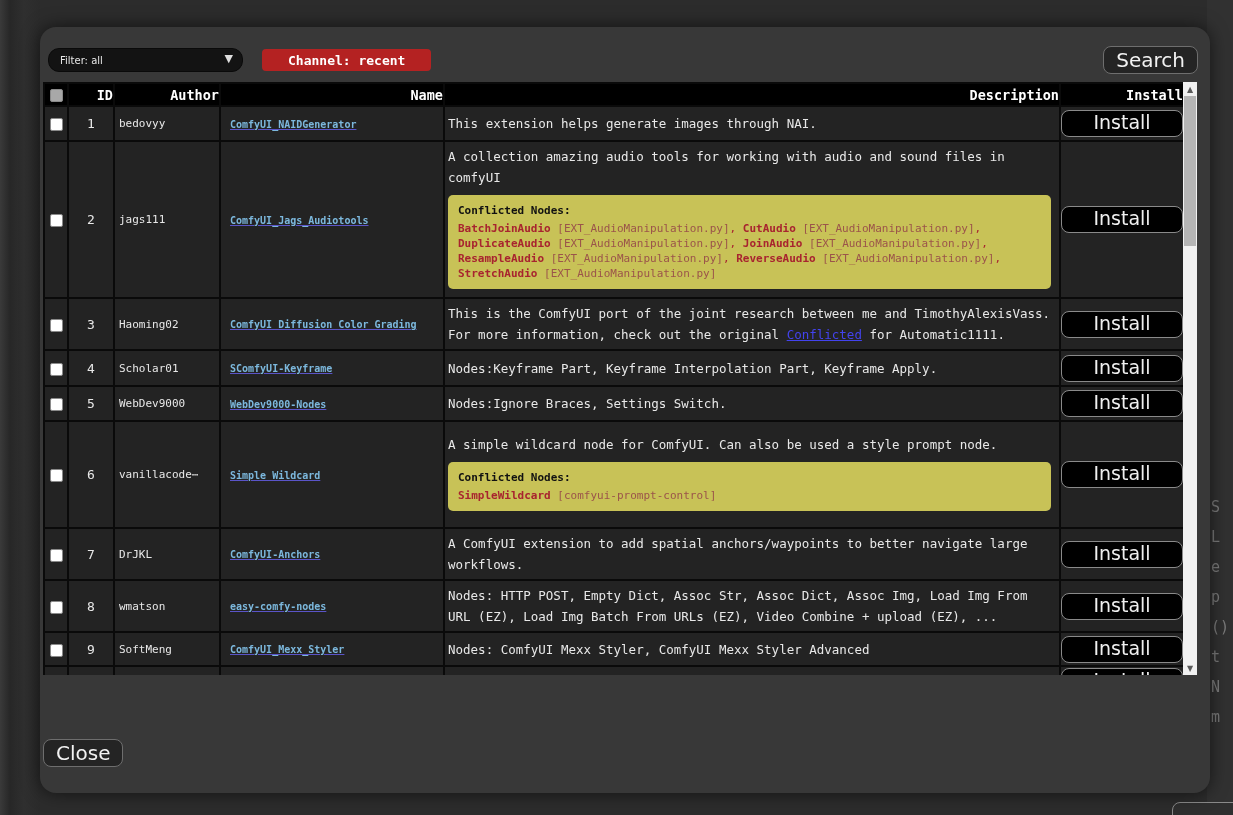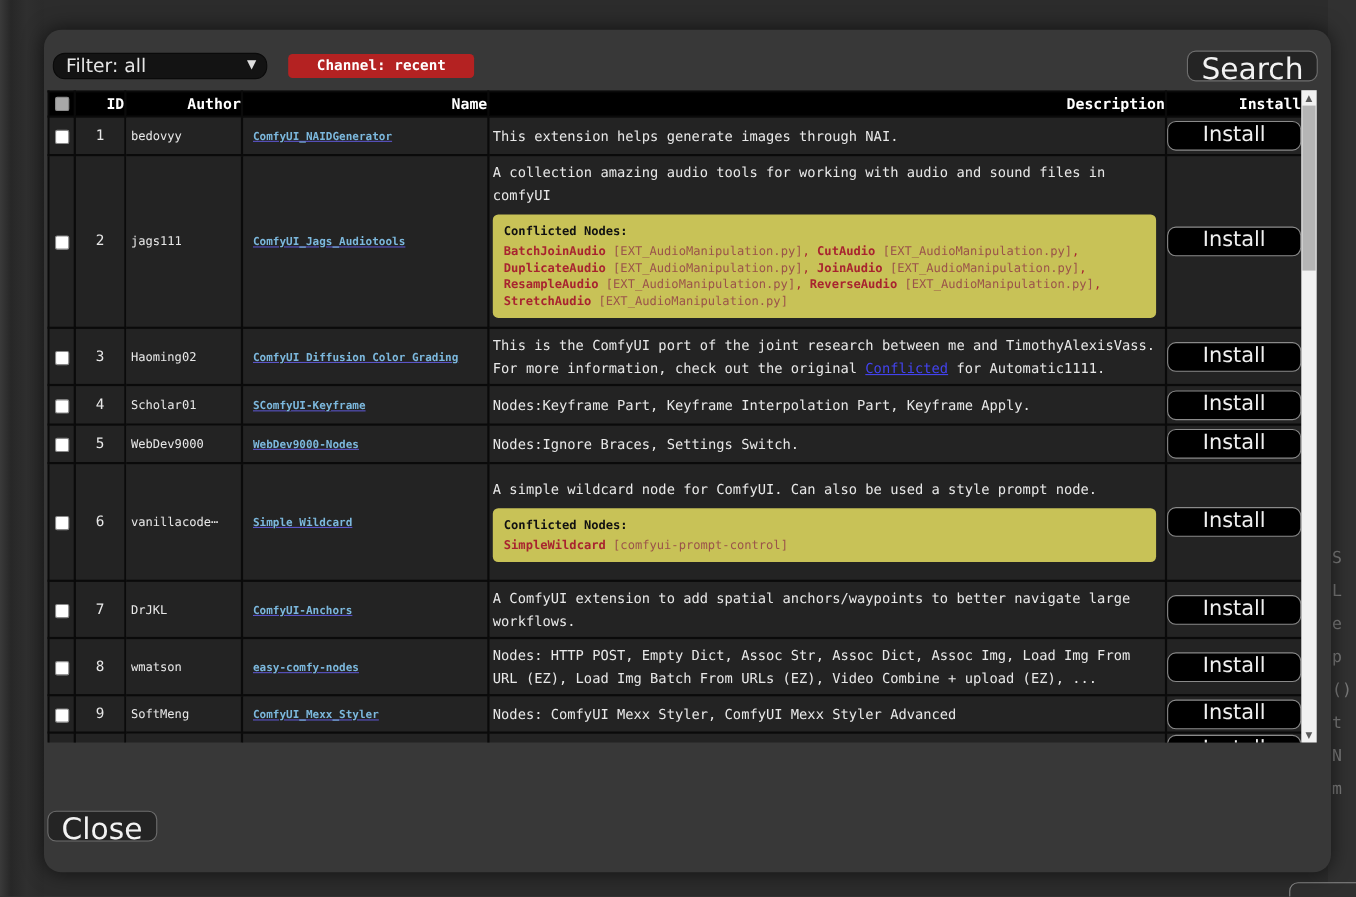--- a/index.html
+++ b/index.html
@@ -34,41 +34,41 @@
     background:#383838; border-radius:16px;
     box-shadow:0 0 18px rgba(0,0,0,.6);
   }
 
   
   .toolbar { display:flex; align-items:center; margin:20px 12px 0 8px; height:26px; }
   .select-wrap { position:relative; width:195px; height:24px; }
   .filter-select {
     width:100%; height:100%; appearance:none; -webkit-appearance:none;
     background:#131313; color:#e6e6e6; border:1px solid #0a0a0a; border-radius:11px;
-    font-family:"DejaVu Sans","Liberation Sans",sans-serif; font-size:17px;
+    font-family:"DejaVu Sans","Liberation Sans",sans-serif; font-size:10px;
     padding:0 26px 0 11px; outline:none;
   }
   .select-chevron {
     position:absolute; right:10px; top:4px; color:#dedede; font-size:11px; pointer-events:none;
   }
   .channel-badge {
     margin-left:19px; height:22px; padding:0 26px; border-radius:4px;
     background:#b42222; color:#fff; display:flex; align-items:center;
     font-family:"DejaVu Sans Mono","Liberation Mono",monospace;
     font-weight:bold; font-size:13px;
   }
   .toolbar-spacer { flex:1; }
   .search-input {
     width:202px; height:25px; background:#2b2b2b; border:1px solid #5c5c5c; border-radius:6px;
     color:#ddd; font-size:15px; padding:0 8px; outline:none;
   }
   .search-input::placeholder { color:#7c7c7c; }
   .btn {
     background:#242424; color:#f2f2f2; border:1px solid #6e6e6e; border-radius:8px;
-    font-family:"DejaVu Sans","Liberation Sans",sans-serif; font-size:27px;
+    font-family:"DejaVu Sans","Liberation Sans",sans-serif; font-size:20px;
     padding:1px 12px 3px 12px; height:28px; cursor:pointer;
   }
   .search-btn { margin-left:10px; }
 
   
   .table-zone { display:flex; margin:9px 0 0 3px; }
   .table-clip { width:1140px; height:593px; overflow:hidden; }
   table { border-collapse:collapse; width:1140px; table-layout:fixed;
     font-family:"DejaVu Sans Mono","Liberation Mono",monospace; }
   col.c-check{width:24px} col.c-id{width:46px} col.c-author{width:106px}

